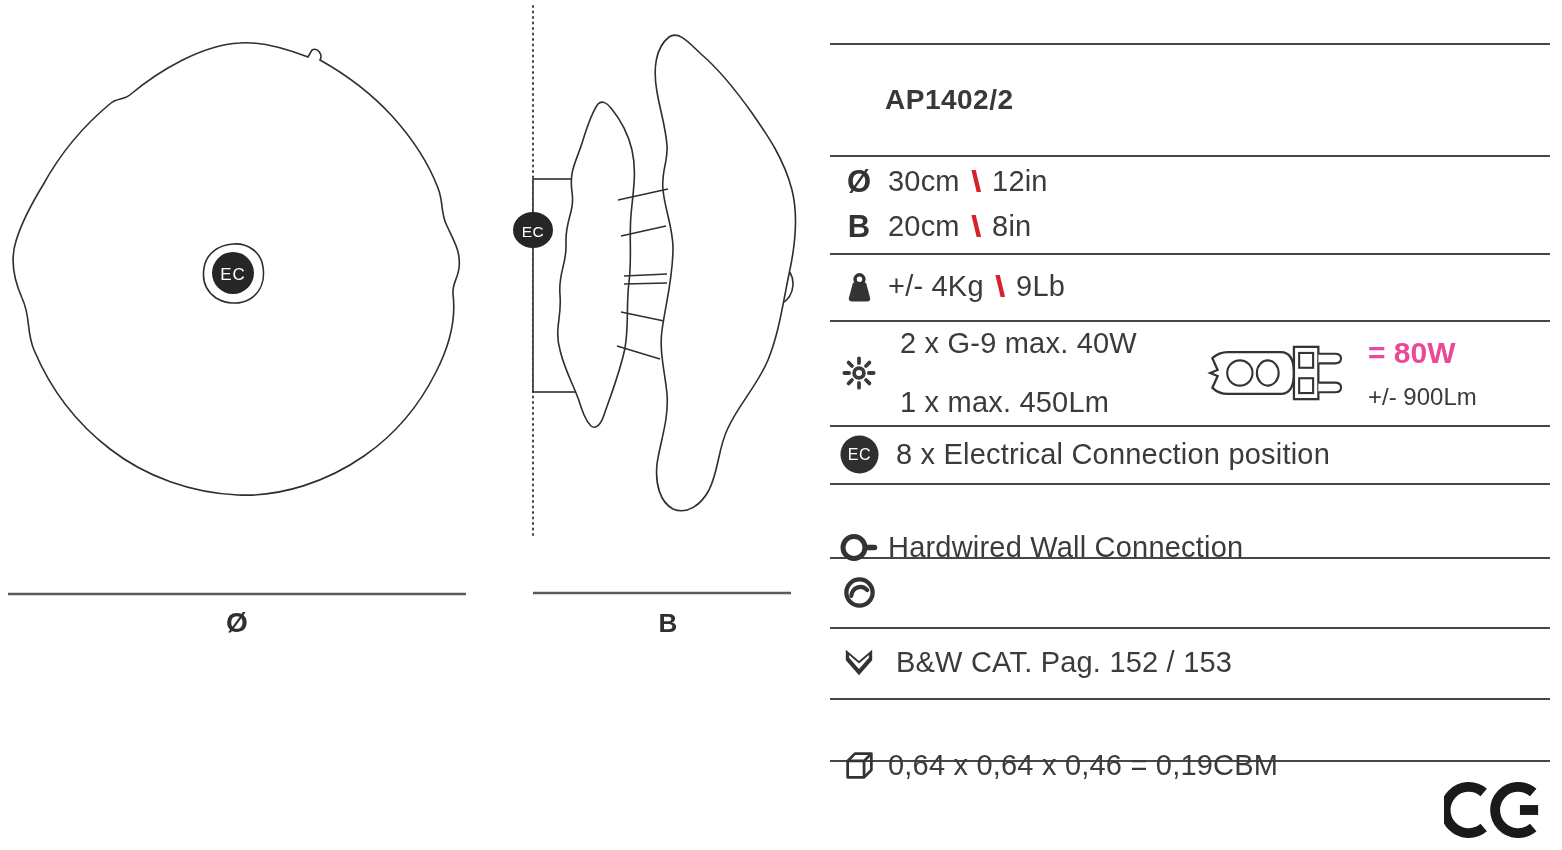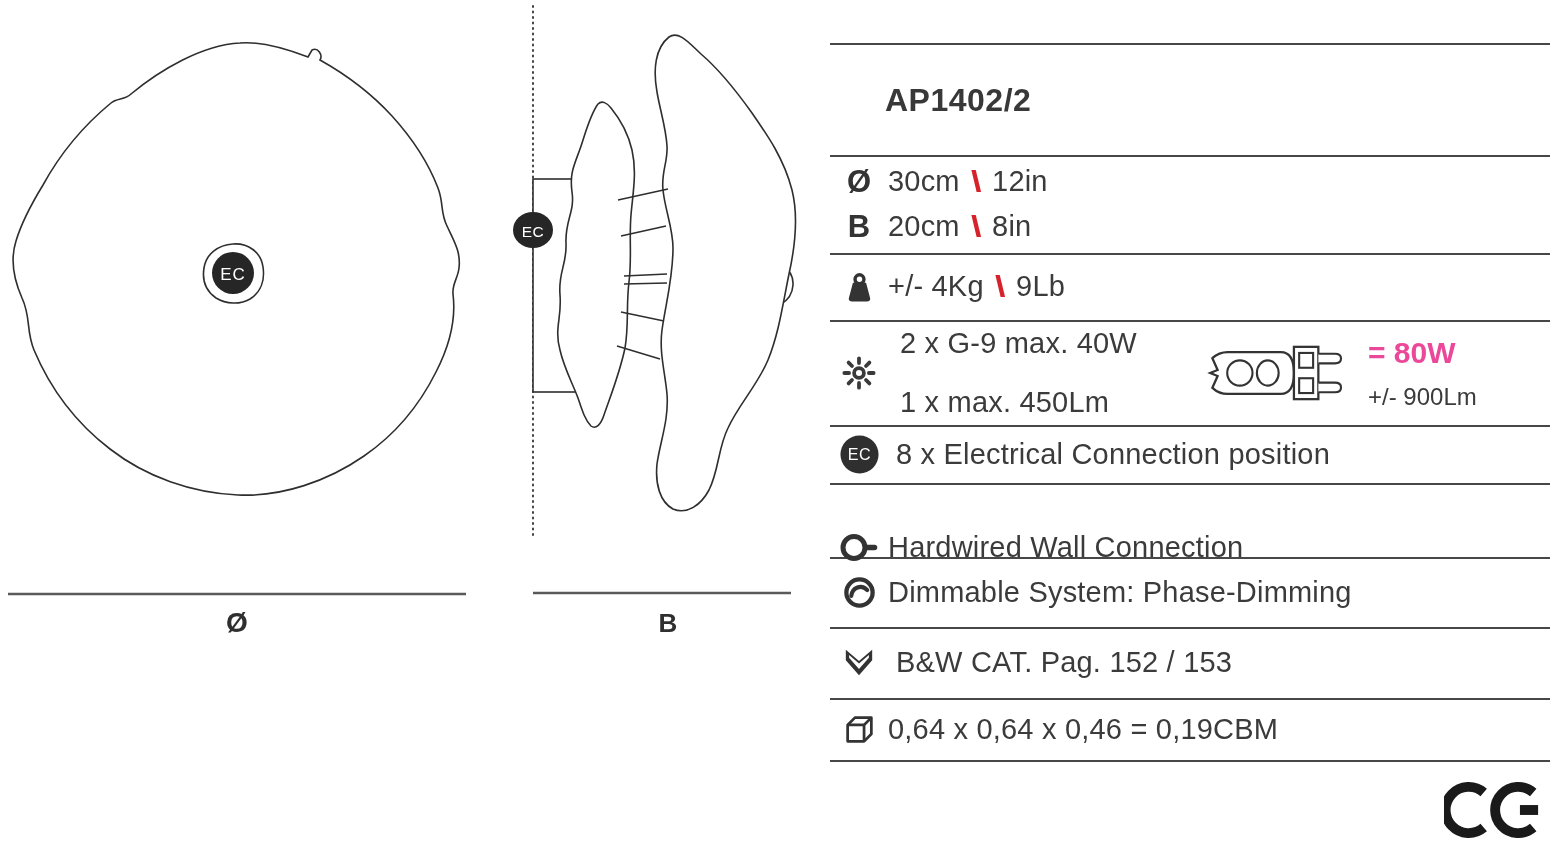--- a/index.html
+++ b/index.html
@@ -14,21 +14,21 @@
   #side-view{left:490px;width:360px;height:650px;}
 
   
   .spec-panel{position:absolute;left:830px;top:0;width:722px;height:850px;}
   .hr{position:absolute;left:0;width:720px;height:2px;background:#474747;}
   .row{position:absolute;left:0;width:722px;display:flex;align-items:center;}
   .icon-box{width:58px;min-width:58px;display:flex;justify-content:center;align-items:center;}
   .txt{font-size:29px;letter-spacing:.2px;}
   .sym{font-size:31px;font-weight:700;color:#333;}
   .slash{color:#d6232b;font-weight:700;margin:0 12px;font-size:30px;transform:scaleX(1.25);display:inline-block;}
-  .title{font-size:32px;font-weight:700;color:#383838;padding-left:55px;letter-spacing:.5px;}
+  .title{font-size:28px;font-weight:700;color:#383838;padding-left:55px;letter-spacing:.5px;}
   .two-line{display:flex;flex-direction:column;justify-content:center;gap:9px;}
   .dim-line{display:flex;align-items:center;}
   .bulb-left{display:flex;flex-direction:column;gap:26px;margin-left:12px;}
   .bulb-right{display:flex;flex-direction:column;gap:13px;position:absolute;left:538px;top:50%;transform:translateY(-50%);}
   .b80{font-weight:700;font-size:30px;color:#ec4899;}
   .b900{font-size:24px;}
   .ce{position:absolute;left:614px;top:779px;}
 </style>
 </head>
 <body>
@@ -180,34 +180,33 @@
     <span class="txt">Hardwired Wall Connection</span>
   </div>
 
   <div class="row" style="top:559px;height:66px;">
     <span class="icon-box">
       <svg width="35" height="35" viewBox="0 0 36 36">
         <circle cx="18" cy="18" r="13.5" fill="none" stroke="#333" stroke-width="4.4"></circle>
         <path d="M9.5,21.5 C10.5,13 20,9 26,15.5" fill="none" stroke="#333" stroke-width="4.2" stroke-linecap="round"></path>
       </svg>
     </span>
-    <span class="txt">Dimmable System: Phase-Dimming</span>
   </div>
 
   <div class="row" style="top:629px;height:67px;">
     <span class="icon-box">
       <svg width="32" height="32" viewBox="0 0 34 34">
         <path d="M3,3 L17,15 L31,3 L31,14 L17,30 L3,14 Z" fill="#333"></path>
         <path d="M6.5,8.5 L17,17.5 L27.5,8.5 L27.5,11.5 L17,23.5 L6.5,11.5 Z" fill="#ffffff"></path>
       </svg>
     </span>
     <span class="txt" style="margin-left:8px;">B&amp;W CAT. Pag. 152 / 153</span>
   </div>
 
-  <div class="row" style="top:700px;height:58px;">
+  <div class="row" style="top:736px;height:58px;">
     <span class="icon-box">
       <svg width="31" height="31" viewBox="0 0 34 34">
         <path d="M4,12 L12,4 L30,4 L30,22 L22,30 L4,30 Z" fill="none" stroke="#333" stroke-width="3" stroke-linejoin="round"></path>
         <path d="M4,12 L22,12 L22,30 M22,12 L30,4" fill="none" stroke="#333" stroke-width="3" stroke-linejoin="round"></path>
       </svg>
     </span>
     <span class="txt">0,64 x 0,64 x 0,46 = 0,19CBM</span>
   </div>
 
   <svg class="ce" width="104" height="62" viewBox="0 0 126 72">

